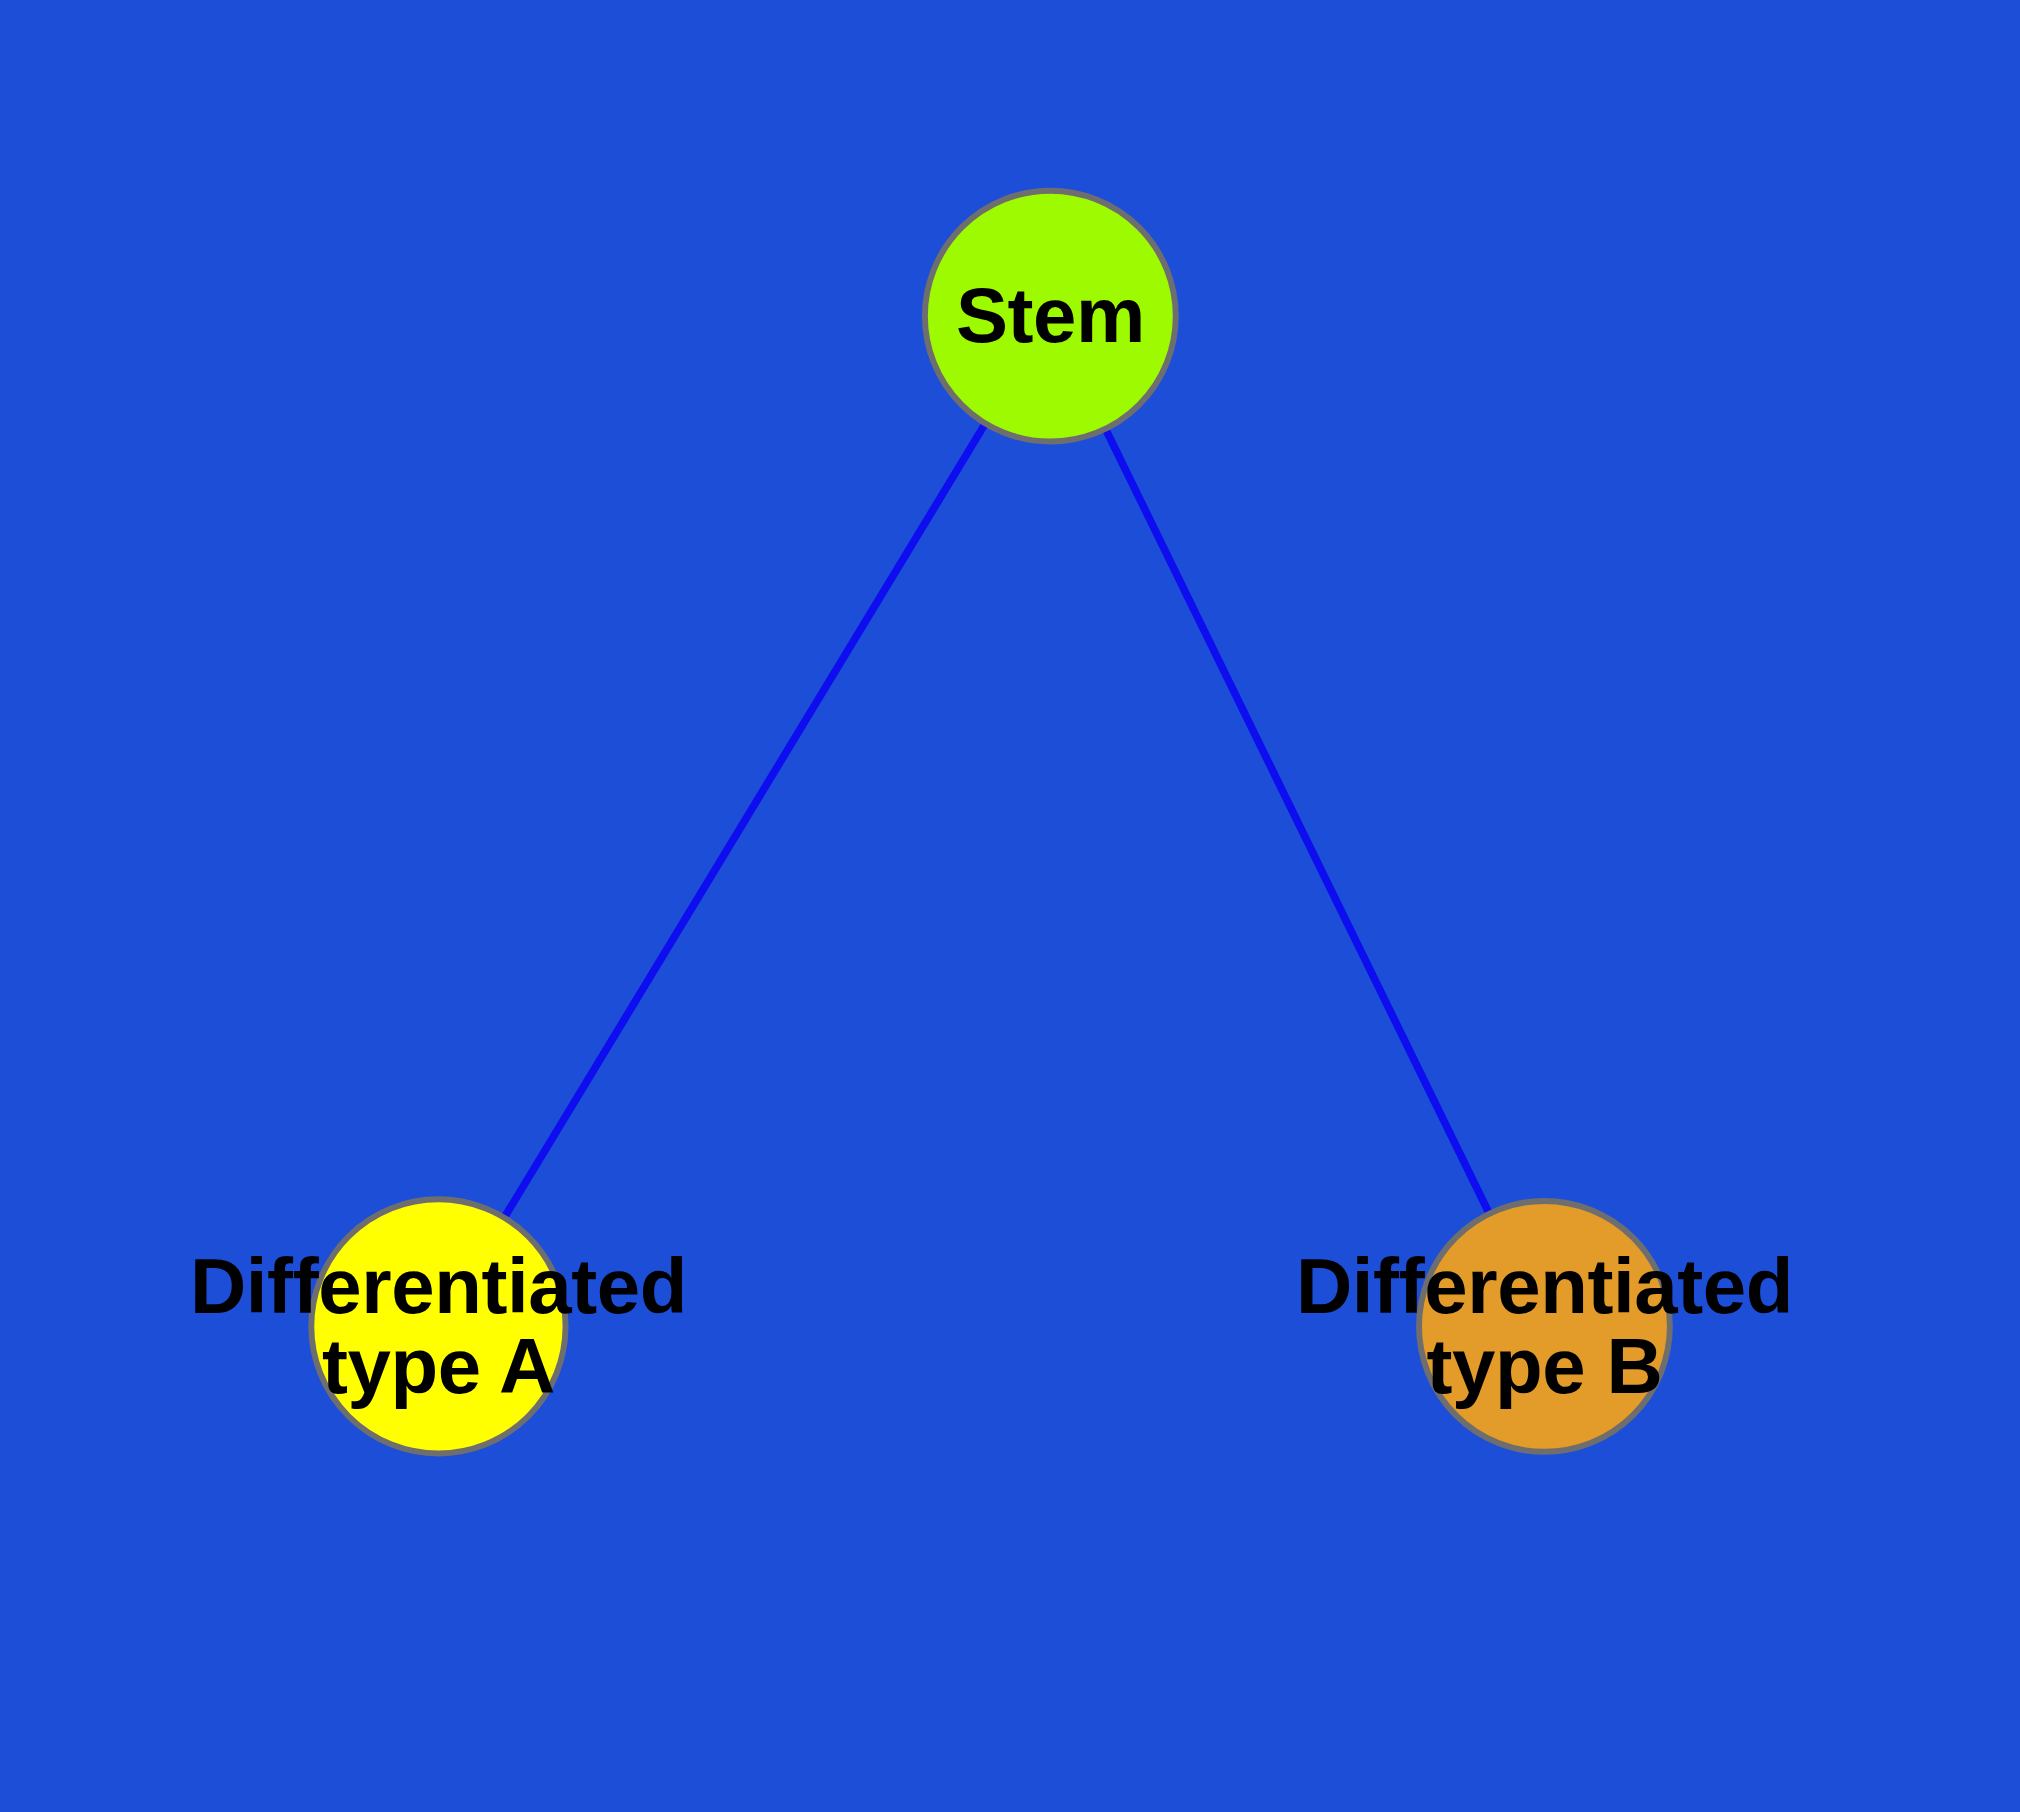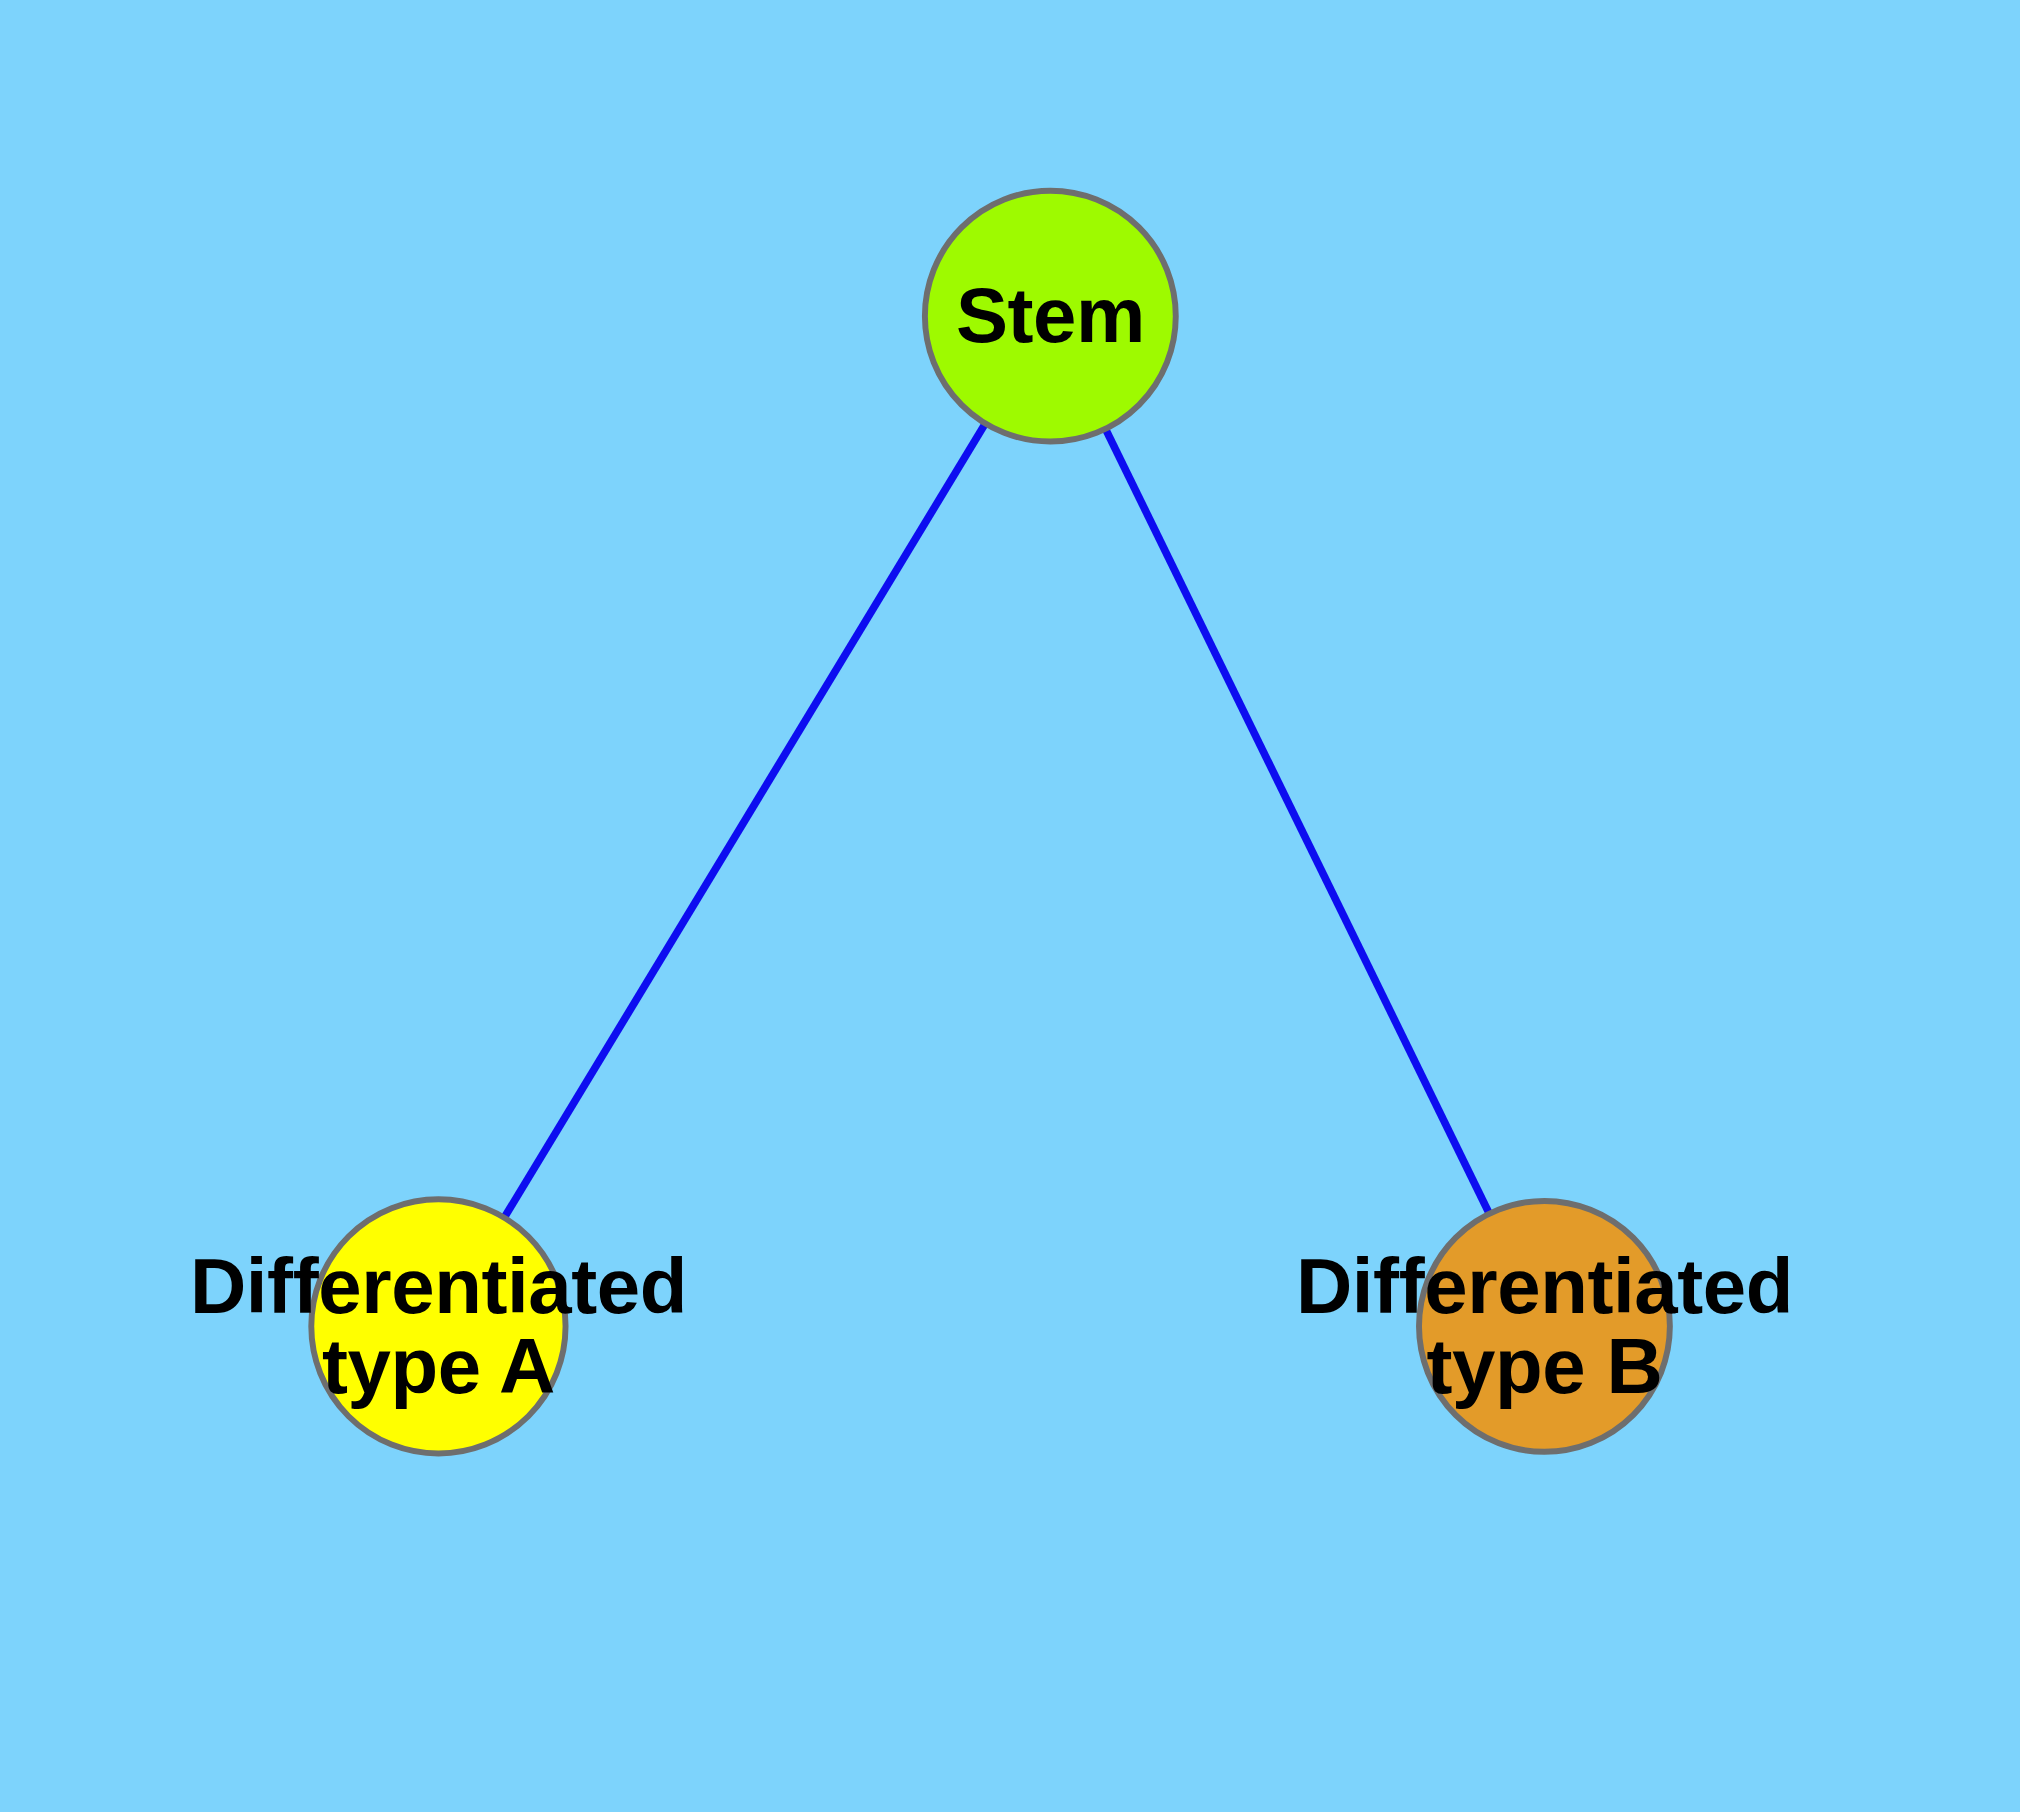--- a/index.html
+++ b/index.html
@@ -13,21 +13,21 @@
     height: 1812px;
     overflow: hidden;
     font-family: "Liberation Sans", sans-serif;
   }
   #graph-surface {
     position: absolute;
     left: 0;
     top: 0;
     width: 2021px;
     height: 1812px;
-    background: #7dd3fc;
+    background: #1d4ed8;
   }
   #graph-svg {
     position: absolute;
     left: 0;
     top: 0;
     width: 2021px;
     height: 1812px;
     display: block;
   }
   .node-label {

